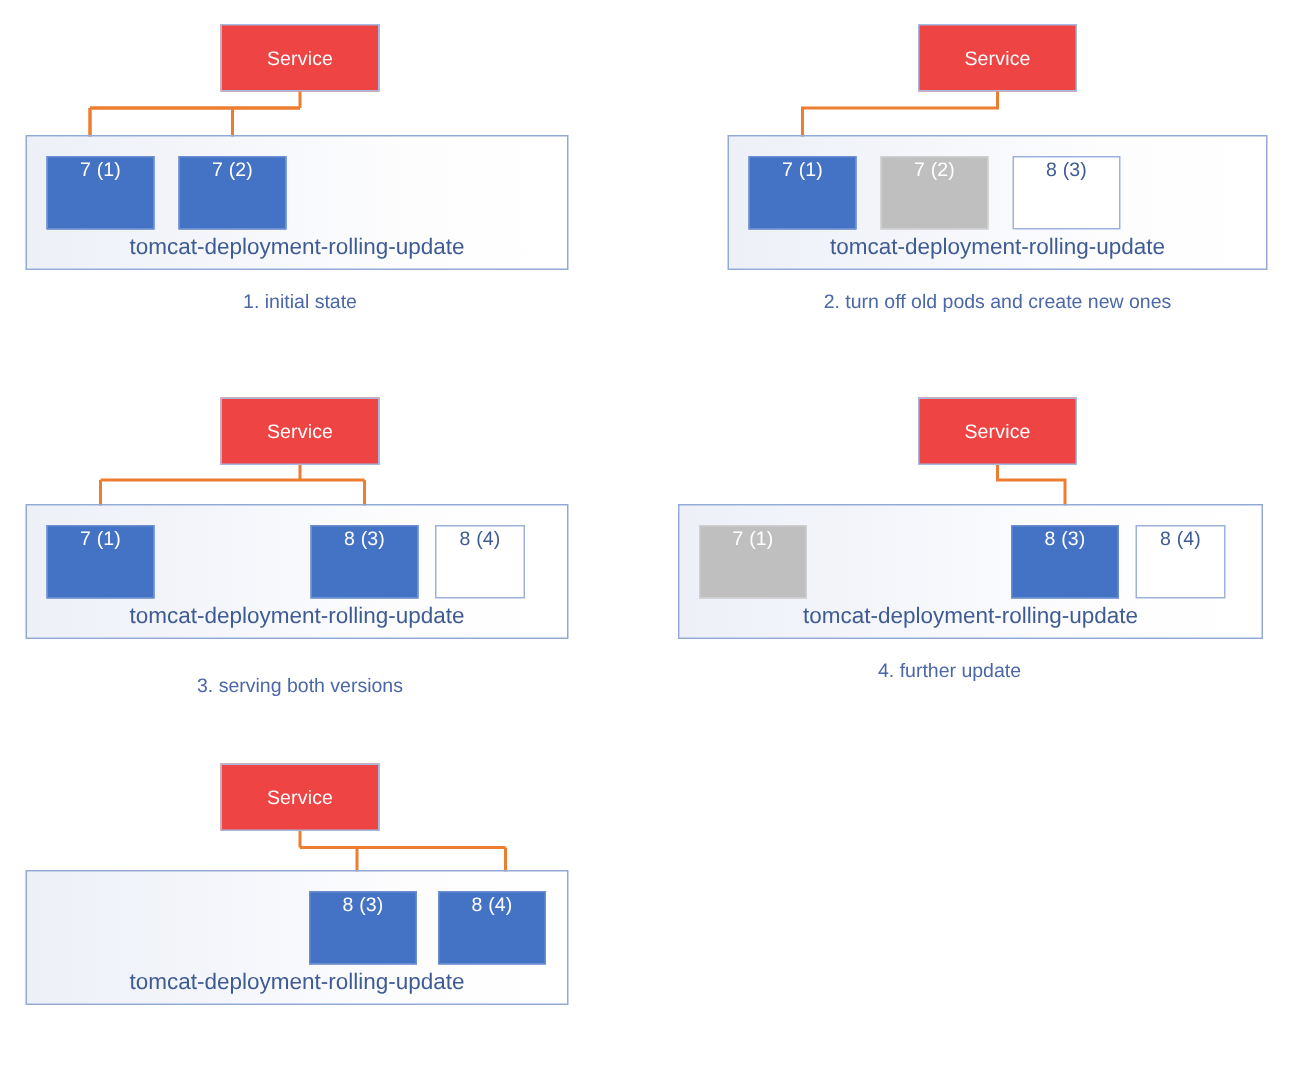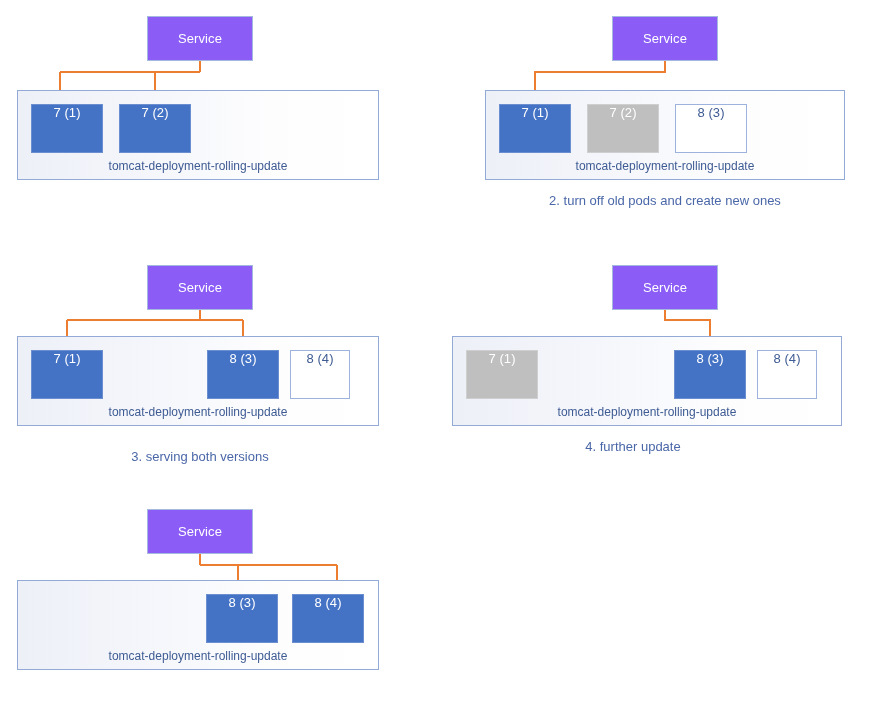--- a/index.html
+++ b/index.html
@@ -15,21 +15,21 @@
     overflow: hidden;
   }
 
   .panel {
     position: absolute;
   }
 
   
   .service-box {
     position: absolute;
-    background: #8b5cf6;
+    background: #ef4444;
     border: 1px solid #A5B9DE;
     box-sizing: border-box;
     display: flex;
     align-items: center;
     justify-content: center;
     color: #ffffff;
     font-size: 13px;
     letter-spacing: .1px;
   }
 
@@ -40,21 +40,21 @@
     border: 1px solid #93A9D6;
     background: linear-gradient(to right, #EDF0F7 0%, #F4F6FB 35%, #FDFDFE 70%, #FFFFFF 100%);
   }
   .deploy-label {
     position: absolute;
     left: 0;
     right: 0;
     bottom: 6px;
     text-align: center;
     color: #3E5B93;
-    font-size: 12px;
+    font-size: 15px;
     white-space: nowrap;
   }
 
   
   .pod {
     position: absolute;
     box-sizing: border-box;
     display: flex;
     align-items: flex-start;
     justify-content: center;
@@ -115,20 +115,21 @@
     <div class="deploy-label">tomcat-deployment-rolling-update</div>
   </div>
 
   <div class="pod blue" style="left:31px; top:104px; width:72px; height:49px;">
     <span>7 (1)</span>
   </div>
   <div class="pod blue" style="left:119px; top:104px; width:72px; height:49px;">
     <span>7 (2)</span>
   </div>
 
+  <div class="caption" style="left:0; top:193px; width:400px;">1. initial state</div>
 </div>
 
 <div class="panel" style="left:435px; top:0; width:435px; height:230px;">
 
   <div class="service-box" style="left:177px; top:16px; width:106px; height:45px;">
     <span>Service</span>
   </div>
 
   <svg class="conn" style="left:0; top:0; width:435px; height:230px;">
     <path d="M230,61 L230,72 L100,72 L100,94" stroke="#ED7D31" stroke-width="2" fill="none"></path>

